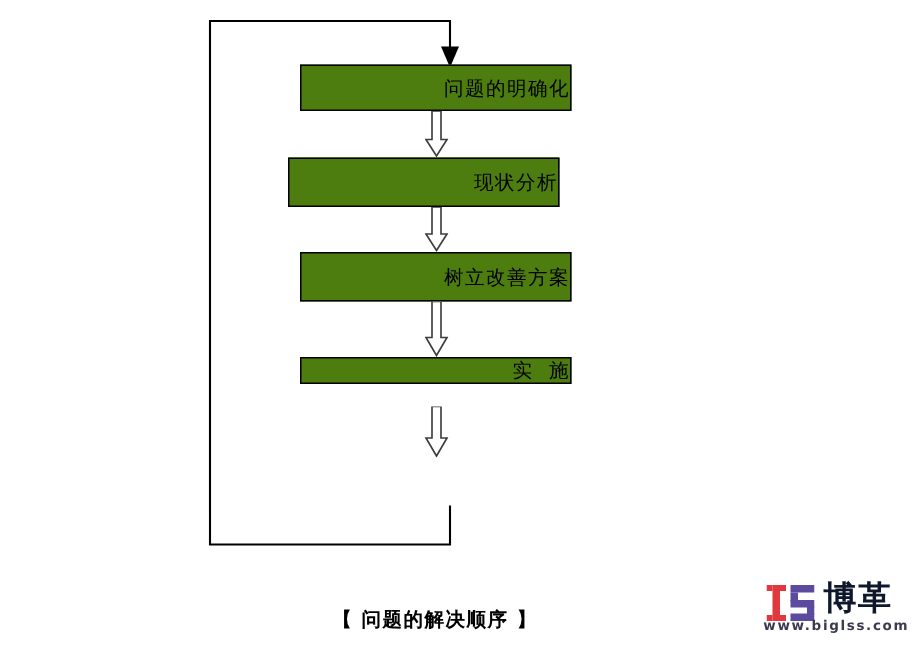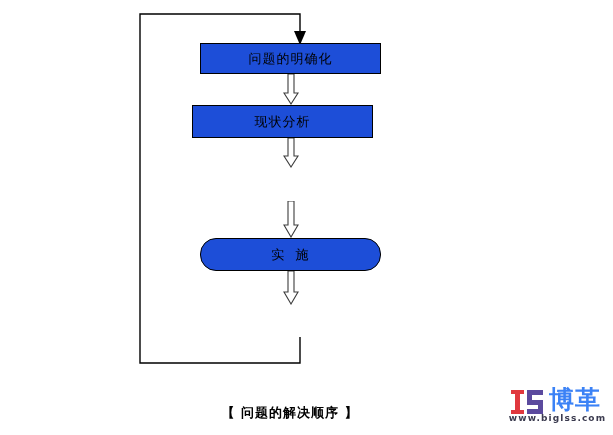--- a/index.html
+++ b/index.html
@@ -10,24 +10,24 @@
     overflow:hidden;
     position:relative;
   }
   #canvas{position:absolute;left:0;top:0;width:613px;height:435px;}
 
   
   .node{
     position:absolute;
     box-sizing:border-box;
     border:1px solid #000000;
-    background:#1d4ed8;
+    background:#4d7c0f;
     display:flex;
     align-items:center;
-    justify-content:center;
+    justify-content:flex-end;
     color:#000000;
     font-size:13px;
     letter-spacing:1px;
     white-space:pre;
   }
 
   
   .blockarrow{
     position:absolute;
     width:16px;
@@ -60,24 +60,24 @@
     height:44px;
   }
   #logo-mark{
     position:absolute;
     left:6px;top:4px;
     width:32px;height:24px;
   }
   #logo-cn{
     position:absolute;
     left:44px;top:2px;
-    font-size:25px;
+    font-size:22px;
     font-weight:bold;
     letter-spacing:1px;
-    color:#3b82f6;
+    color:#0f172a;
     white-space:pre;
     line-height:24px;
   }
   #logo-url{
     position:absolute;
     left:0px;top:27px;
     width:105px;
     text-align:center;
     font-size:9px;
     font-weight:bold;
@@ -99,22 +99,25 @@
   </svg>
 
   <div class="node" style="left:200px;top:43px;width:181px;height:31px;">
     <span>问题的明确化</span>
   </div>
 
   <div class="node" style="left:192px;top:105px;width:181px;height:33px;">
     <span>现状分析</span>
   </div>
 
+  <div class="node" style="left:200px;top:168px;width:181px;height:33px;">
+    <span>树立改善方案</span>
+  </div>
 
-  <div class="node" style="left:200px;top:238px;width:181px;height:33px;border-radius:16px;">
+  <div class="node" style="left:200px;top:238px;width:181px;height:18px;">
     <span>实  施</span>
   </div>
 
 
   <div class="blockarrow" style="left:283px;top:74px;height:31px;">
     <svg width="16" height="31" viewBox="0 0 16 31">
       <polygon points="5,0 11,0 11,19 15,19 8,30 1,19 5,19" fill="#ffffff" stroke="#3d3d3d" stroke-width="1.1" stroke-linejoin="miter"></polygon>
     </svg>
   </div>
 

